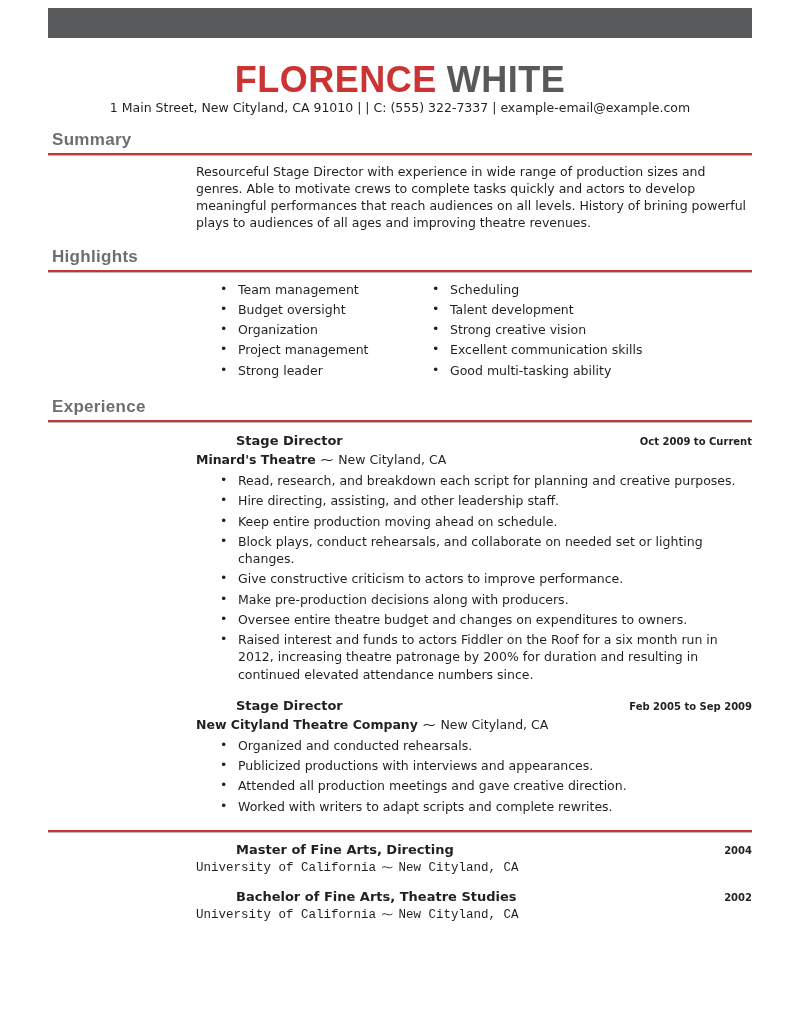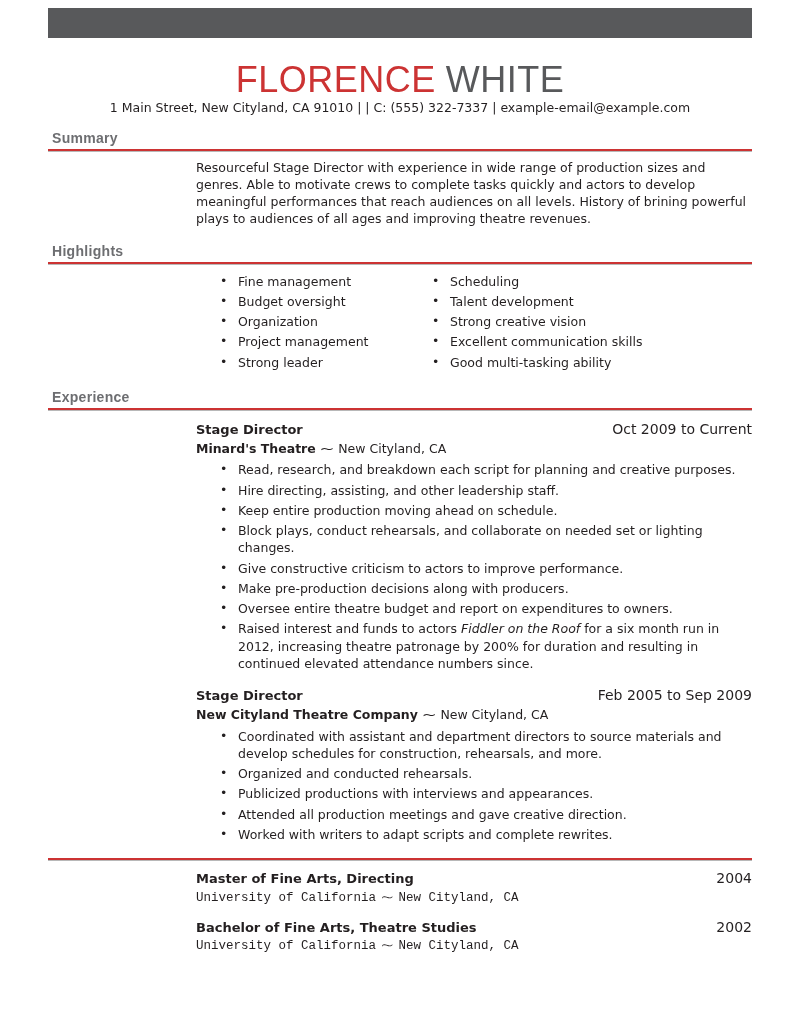--- a/index.html
+++ b/index.html
@@ -16,36 +16,36 @@
   }
   .top-bar {
     height: 30px;
     background: var(--bar_gray, #58595b);
   }
   .name {
     text-align: center;
     margin-top: 22px;
     font-family: "Liberation Sans", sans-serif;
     font-size: 36px;
-    font-weight: normal;
+    font-weight: bold;
     letter-spacing: 0.5px;
     line-height: 1.1;
   }
   .name-first { color: var(--accent, #cc3333); margin-right: 10px; }
   .name-last  { color: var(--bar_gray, #58595b); }
   .contact {
     text-align: center;
     font-size: 12.5px;
     color: var(--text, #231f20);
   }
   .section { margin-top: 15px; }
   .section-title {
     margin: 0 0 3px 4px;
     font-family: "Liberation Sans", sans-serif;
-    font-size: 14px;
+    font-size: 17px;
     font-weight: bold;
     letter-spacing: 0.3px;
     color: var(--heading_gray, #6d6e71);
   }
   .rule {
     border-top: 2px solid var(--accent, #cc3333);
     border-bottom: 1px solid #b8b8b8;
     height: 2px;
   }
   .content {
@@ -60,26 +60,26 @@
   ul.blist { list-style: none; margin: 0; padding: 0; }
   ul.blist li { position: relative; padding-left: 42px; margin-bottom: 3px; }
   ul.blist li::before { content: "\2022"; position: absolute; left: 24px; top: -1px; }
   .job { margin-top: 9px; }
   .job + .job { margin-top: 14px; }
   .job-header, .degree-header {
     display: flex;
     justify-content: space-between;
     align-items: baseline;
   }
-  .job-title, .degree-title { font-weight: bold; font-size: 13px; }
-  .job-dates, .degree-year { font-size: 14px; }
+  .job-title, .degree-title { font-weight: bold; font-size: 13px; margin-left: 40px; }
+  .job-dates, .degree-year { font-size: 10px; font-weight: bold; }
   .company-line { margin: 1px 0 4px; }
   .company { font-weight: bold; }
   .sep { margin: 0 5px; }
-  .italic { font-style: italic; }
+  .italic { }
   .degree-entry { margin-top: 8px; }
   .degree-entry + .degree-entry { margin-top: 11px; }
   .school-line { margin-top: 1px; font-family: Liberation Mono, monospace; }
 </style>
 </head>
 <body>
 
 <div class="page">
 
   <div class="top-bar"></div>
@@ -97,21 +97,21 @@
       <p class="summary-text">Resourceful Stage Director with experience in wide range of production sizes and genres. Able to motivate crews to complete tasks quickly and actors to develop meaningful performances that reach audiences on all levels. History of brining powerful plays to audiences of all ages and improving theatre revenues.</p>
     </div>
   </div>
 
   <div class="section">
     <h2 class="section-title">Highlights</h2>
     <div class="rule"></div>
     <div class="content">
       <div class="hl-wrap">
         <ul class="blist hl-col-left">
-          <li>Fine management</li>
+          <li>Team management</li>
           <li>Budget oversight</li>
           <li>Organization</li>
           <li>Project management</li>
           <li>Strong leader</li>
         </ul>
         <ul class="blist hl-col-right">
           <li>Scheduling</li>
           <li>Talent development</li>
           <li>Strong creative vision</li>
           <li>Excellent communication skills</li>
@@ -134,35 +134,34 @@
         <div class="company-line">
           <span class="company">Minard's Theatre</span><span class="sep">⁓</span><span>New Cityland, CA</span>
         </div>
         <ul class="blist">
           <li>Read, research, and breakdown each script for planning and creative purposes.</li>
           <li>Hire directing, assisting, and other leadership staff.</li>
           <li>Keep entire production moving ahead on schedule.</li>
           <li>Block plays, conduct rehearsals, and collaborate on needed set or lighting changes.</li>
           <li>Give constructive criticism to actors to improve performance.</li>
           <li>Make pre-production decisions along with producers.</li>
-          <li>Oversee entire theatre budget and report on expenditures to owners.</li>
+          <li>Oversee entire theatre budget and changes on expenditures to owners.</li>
           <li><span>Raised interest and funds to actors </span><span class="italic">Fiddler on the Roof</span><span> for a six month run in 2012, increasing theatre patronage by 200% for duration and resulting in continued elevated attendance numbers since.</span></li>
         </ul>
       </div>
 
       <div class="job">
         <div class="job-header">
           <span class="job-title">Stage Director</span>
           <span class="job-dates">Feb 2005 to Sep 2009</span>
         </div>
         <div class="company-line">
           <span class="company">New Cityland Theatre Company</span><span class="sep">⁓</span><span>New Cityland, CA</span>
         </div>
         <ul class="blist">
-          <li>Coordinated with assistant and department directors to source materials and develop schedules for construction, rehearsals, and more.</li>
           <li>Organized and conducted rehearsals.</li>
           <li>Publicized productions with interviews and appearances.</li>
           <li>Attended all production meetings and gave creative direction.</li>
           <li>Worked with writers to adapt scripts and complete rewrites.</li>
         </ul>
       </div>
 
     </div>
   </div>
 

